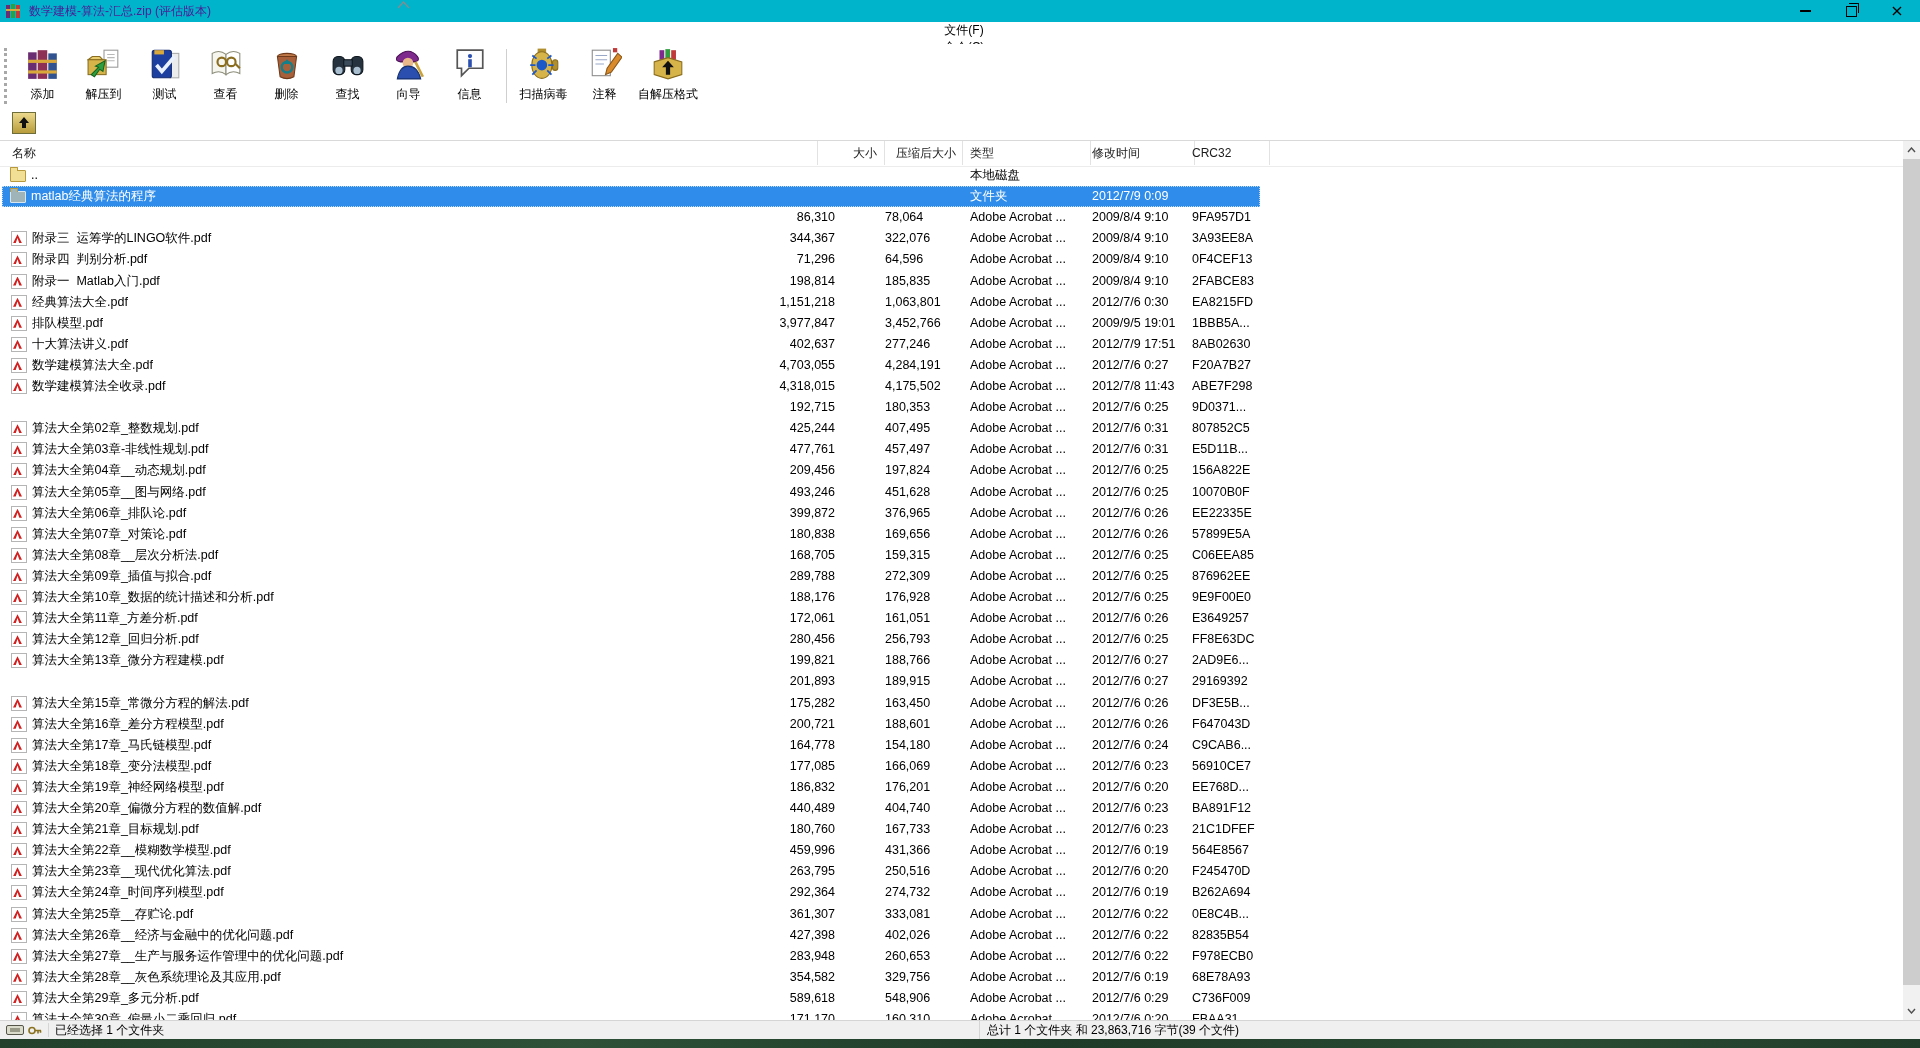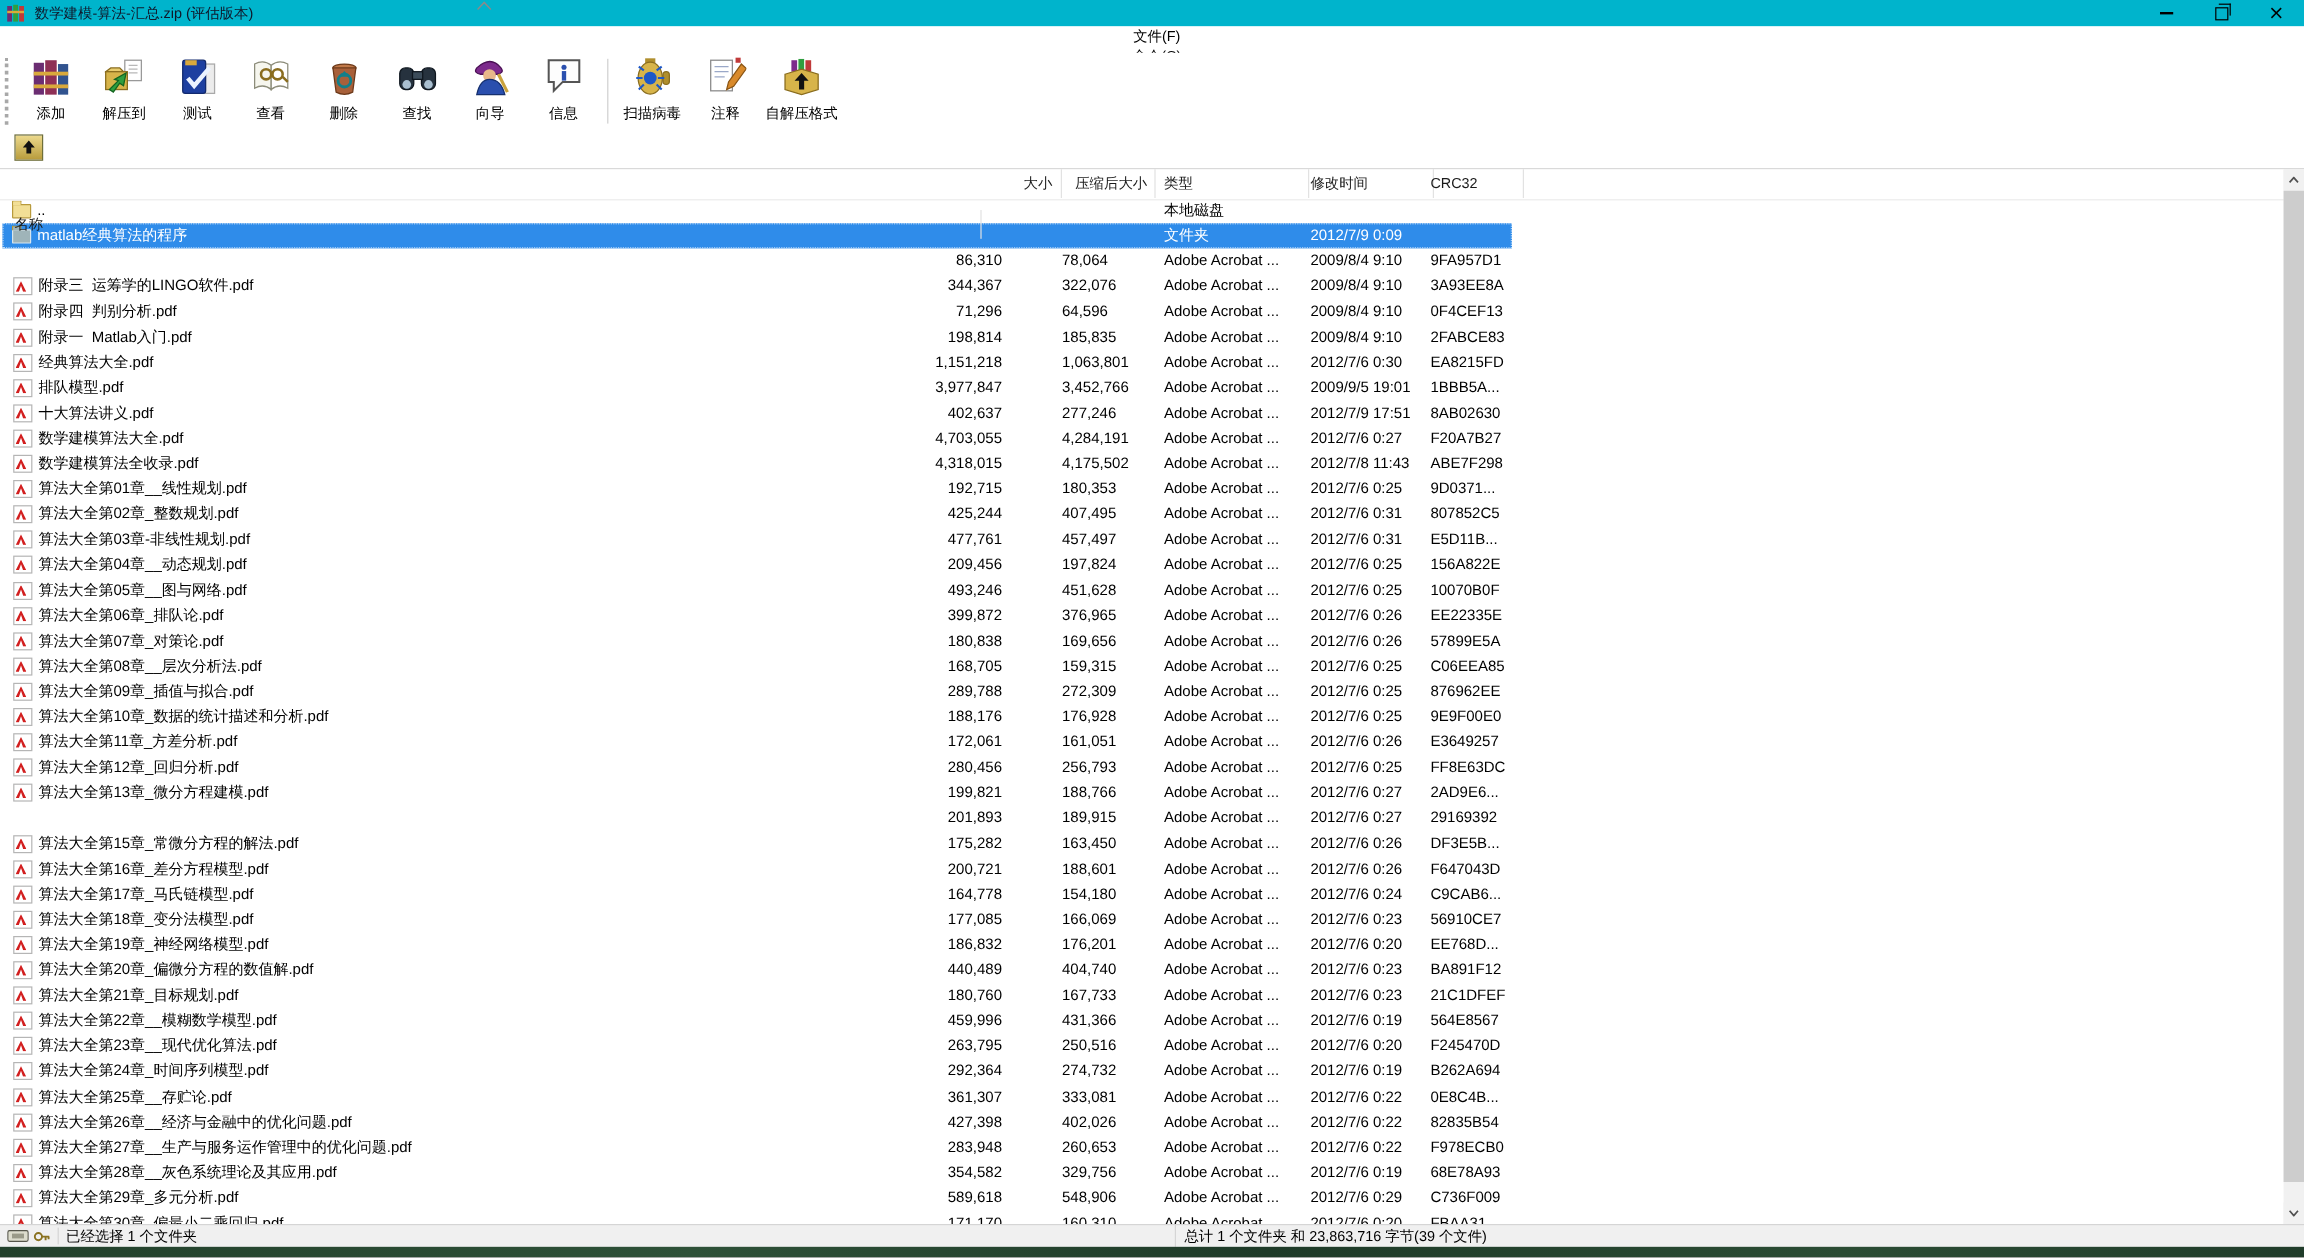--- a/index.html
+++ b/index.html
@@ -7,21 +7,21 @@
           font-family:"Liberation Sans","DejaVu Sans",sans-serif;font-size:12px;color:#000;}
 
   
   .titlebar{position:absolute;top:0;left:0;right:0;height:22px;background:#00b4cc;display:flex;align-items:center;}
   .app-icon{width:16px;height:14px;margin-left:6px;position:relative;}
   .app-icon i{position:absolute;top:1px;bottom:0;width:4px;}
   .app-icon i:nth-child(1){left:0;background:#6b2d72;}
   .app-icon i:nth-child(2){left:5px;top:0;background:#2f9e3f;}
   .app-icon i:nth-child(3){left:10px;background:#c03a3a;}
   .app-icon em{position:absolute;left:0;right:2px;top:5px;height:2px;background:#d9a93c;}
-  .title-text{margin-left:7px;font-size:12px;color:#0f172a;}
+  .title-text{margin-left:7px;font-size:12px;color:#4c1d95;}
   .win-controls{margin-left:auto;display:flex;height:100%;}
   .win-btn{width:46px;height:100%;display:flex;align-items:center;justify-content:center;cursor:default;}
   .glyph-min{width:11px;height:2px;background:#000;}
   .glyph-restore{width:9px;height:9px;border:1px solid #000;position:relative;background:#00b4cc;}
   .glyph-restore:before{content:"";position:absolute;left:2px;top:-4px;width:9px;height:9px;border:1px solid #000;border-left:none;border-bottom:none;}
   .glyph-close{font-size:16px;line-height:16px;color:#000;font-family:"DejaVu Sans",sans-serif;}
 
   
   .menubar{position:absolute;top:22px;left:0;right:0;height:22px;background:#fff;display:flex;align-items:center;padding-left:8px;flex-direction:column;}
   .menu-item{padding:0 10px;height:100%;display:flex;align-items:center;white-space:nowrap;}
@@ -38,21 +38,21 @@
 
   
   .addressbar{position:absolute;top:110px;left:0;right:0;height:30px;background:#fff;}
   .up-btn{position:absolute;left:12px;top:2px;width:22px;height:20px;border:1px solid #6e6e3a;
           background:linear-gradient(#ecd98c,#b89c3c);display:flex;align-items:center;justify-content:center;}
 
   
   .list-header{position:absolute;top:140px;left:0;right:0;height:25px;background:#fff;
                border-top:1px solid #d9d9d9;border-bottom:1px solid #ececec;z-index:2;}
   .hcell{position:absolute;top:0;height:24px;display:flex;align-items:center;border-right:1px solid #e2e2e2;color:#1a1a1a;}
-  .hc-name{left:2px;width:805px;padding-left:10px;margin-top:34px;}
+  .hc-name{left:2px;width:805px;padding-left:10px;}
   .hc-size{left:807px;width:78px;justify-content:flex-end;padding-right:7px;box-sizing:border-box;}
   .hc-packed{left:885px;width:78px;justify-content:flex-end;padding-right:6px;box-sizing:border-box;}
   .hc-type{left:963px;width:120px;padding-left:7px;}
   .hc-modified{left:1083px;width:102px;padding-left:9px;}
   .hc-crc32{left:1185px;width:77px;padding-left:7px;}
   .sort-caret{position:absolute;left:397px;top:1px;z-index:3;}
 
   
   .list-body{position:absolute;top:165px;left:0;width:1903px;height:855px;background:#fff;overflow:hidden;z-index:1;}
   .row{position:absolute;left:2px;width:1258px;height:21.1px;line-height:21.1px;font-size:12.5px;white-space:pre;cursor:default;}
@@ -341,21 +341,20 @@
   </div>
       <div class="row" style="top: 211px;">
     <span class="cell c-name"><span class="ficon ficon-pdf"></span><span class="fname">数学建模算法全收录.pdf</span></span>
     <span class="cell c-size">4,318,015</span>
     <span class="cell c-packed">4,175,502</span>
     <span class="cell c-type">Adobe Acrobat ...</span>
     <span class="cell c-mod">2012/7/8 11:43</span>
     <span class="cell c-crc">ABE7F298</span>
   </div>
       <div class="row" style="top: 232.1px;">
-    <span class="cell c-name"><span class="ficon ficon-pdf"></span><span class="fname">算法大全第01章__线性规划.pdf</span></span>
     <span class="cell c-size">192,715</span>
     <span class="cell c-packed">180,353</span>
     <span class="cell c-type">Adobe Acrobat ...</span>
     <span class="cell c-mod">2012/7/6 0:25</span>
     <span class="cell c-crc">9D0371...</span>
   </div>
       <div class="row" style="top: 253.2px;">
     <span class="cell c-name"><span class="ficon ficon-pdf"></span><span class="fname">算法大全第02章_整数规划.pdf</span></span>
     <span class="cell c-size">425,244</span>
     <span class="cell c-packed">407,495</span>

